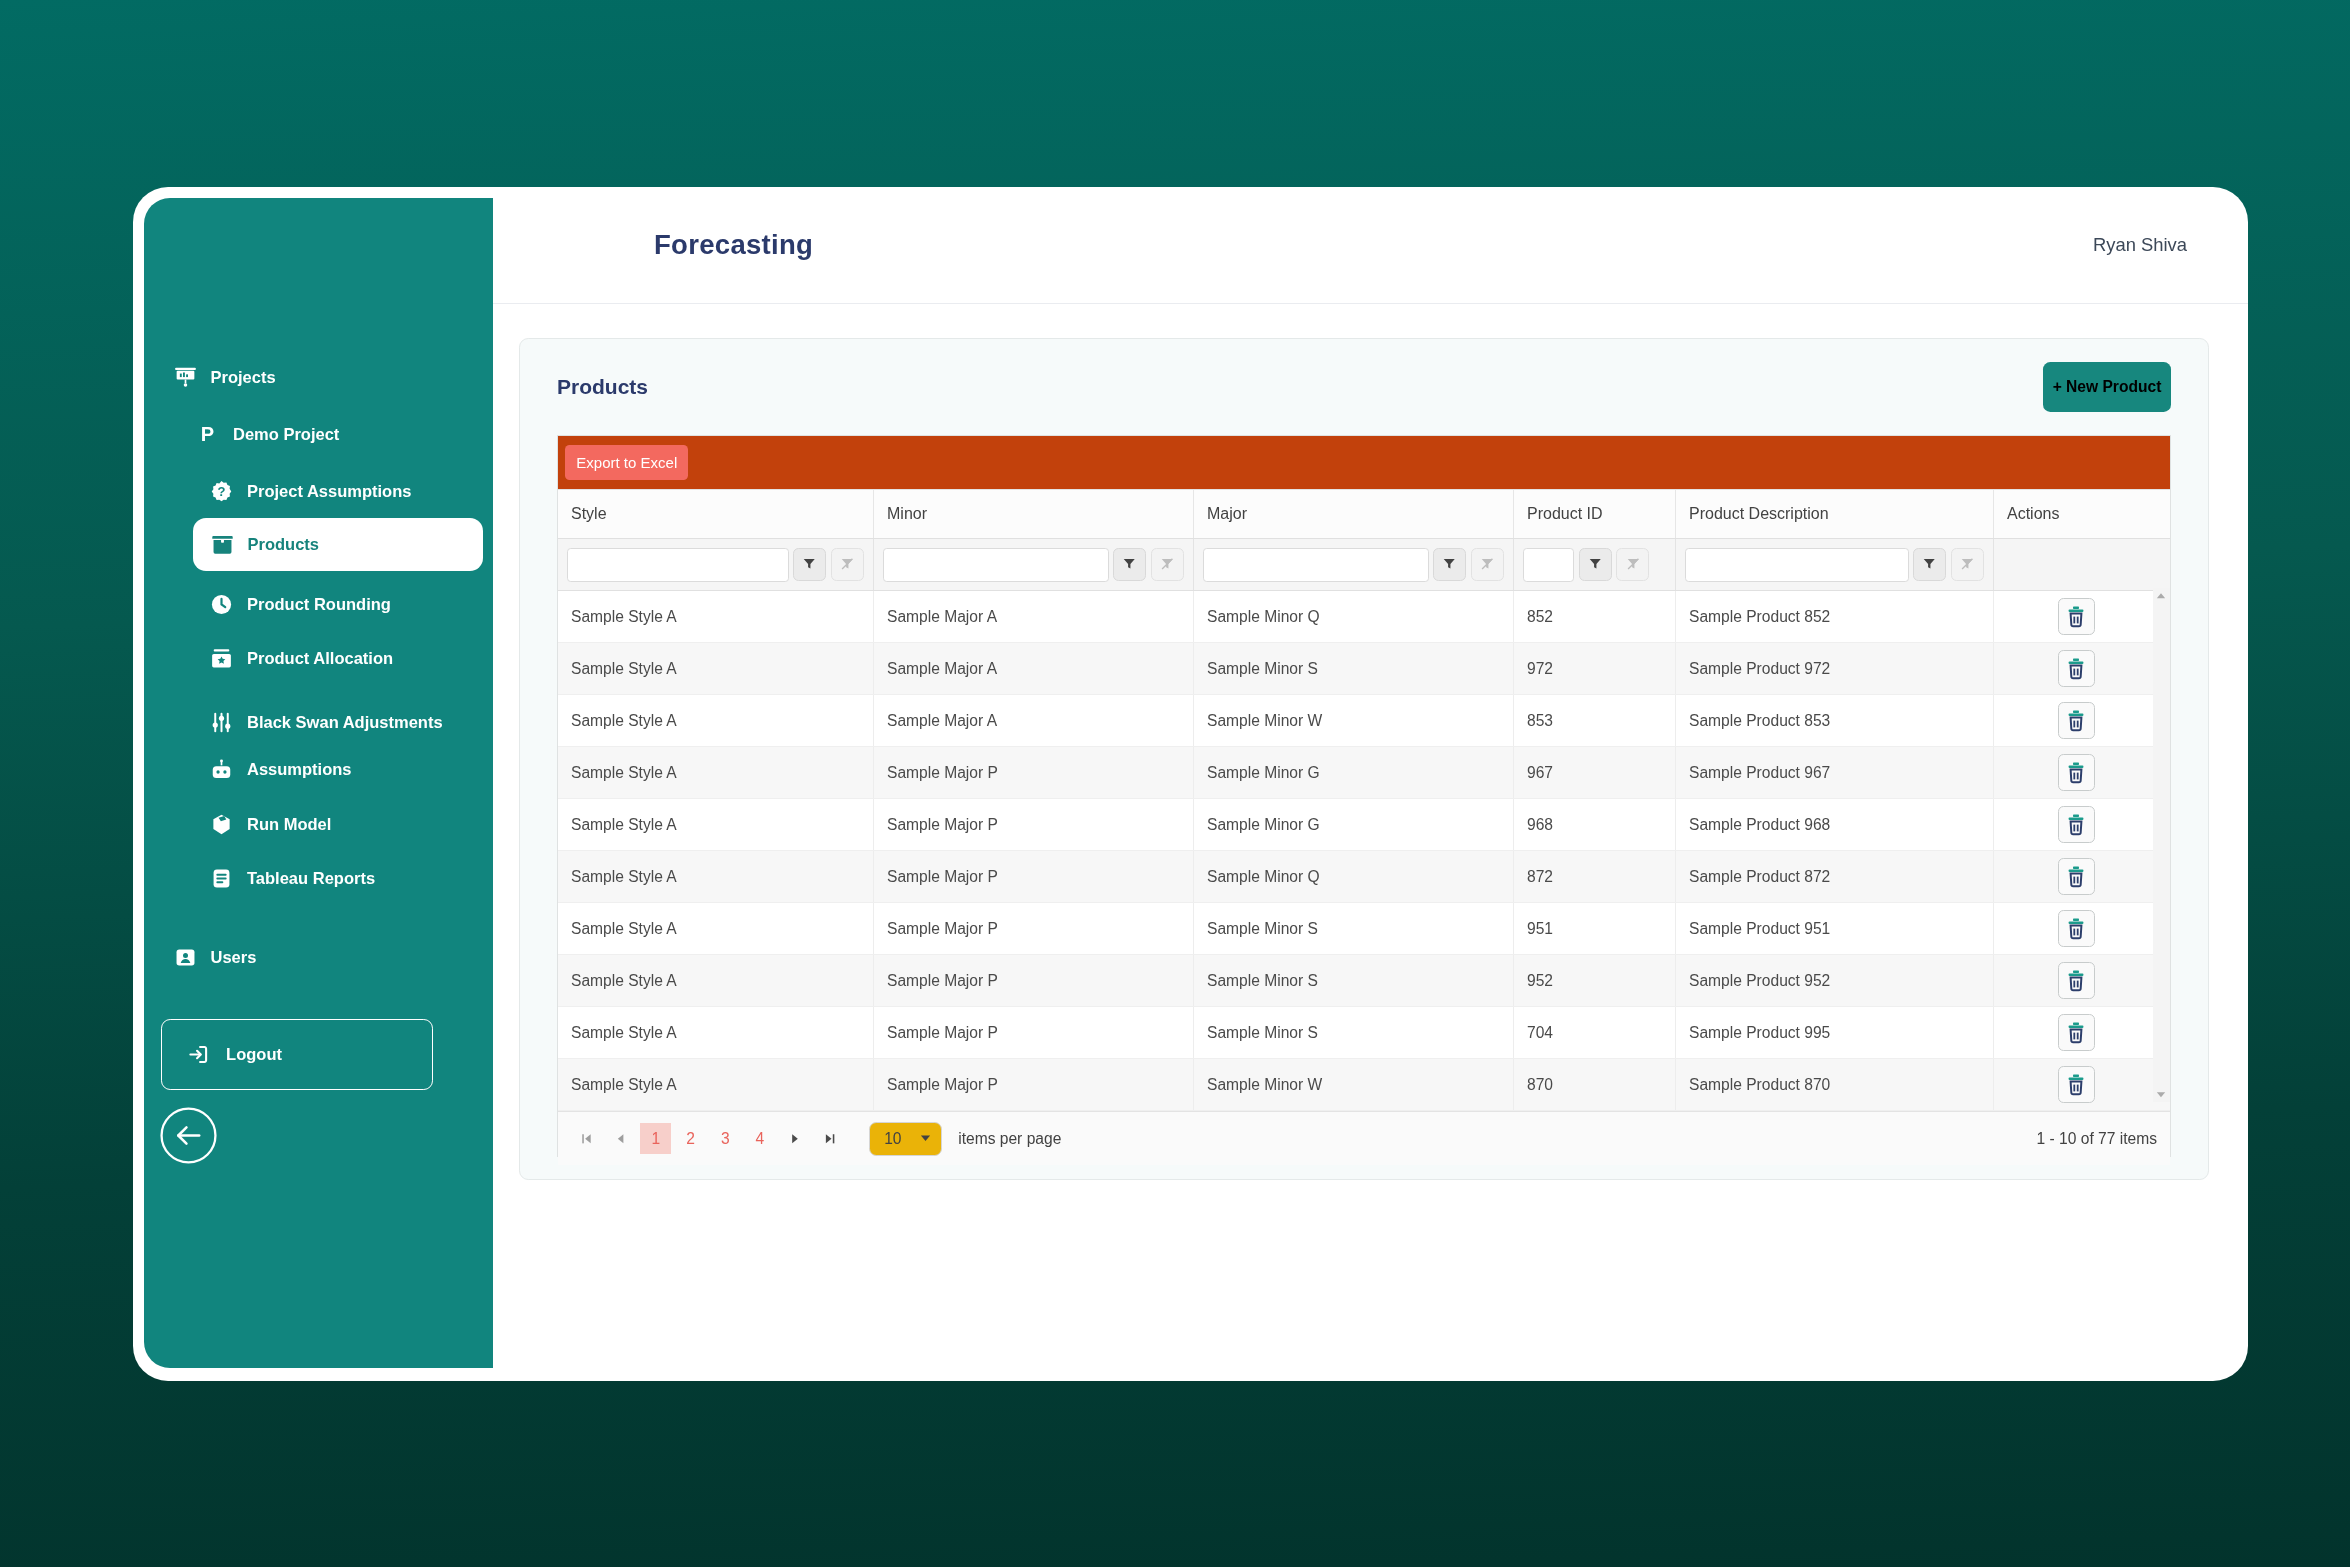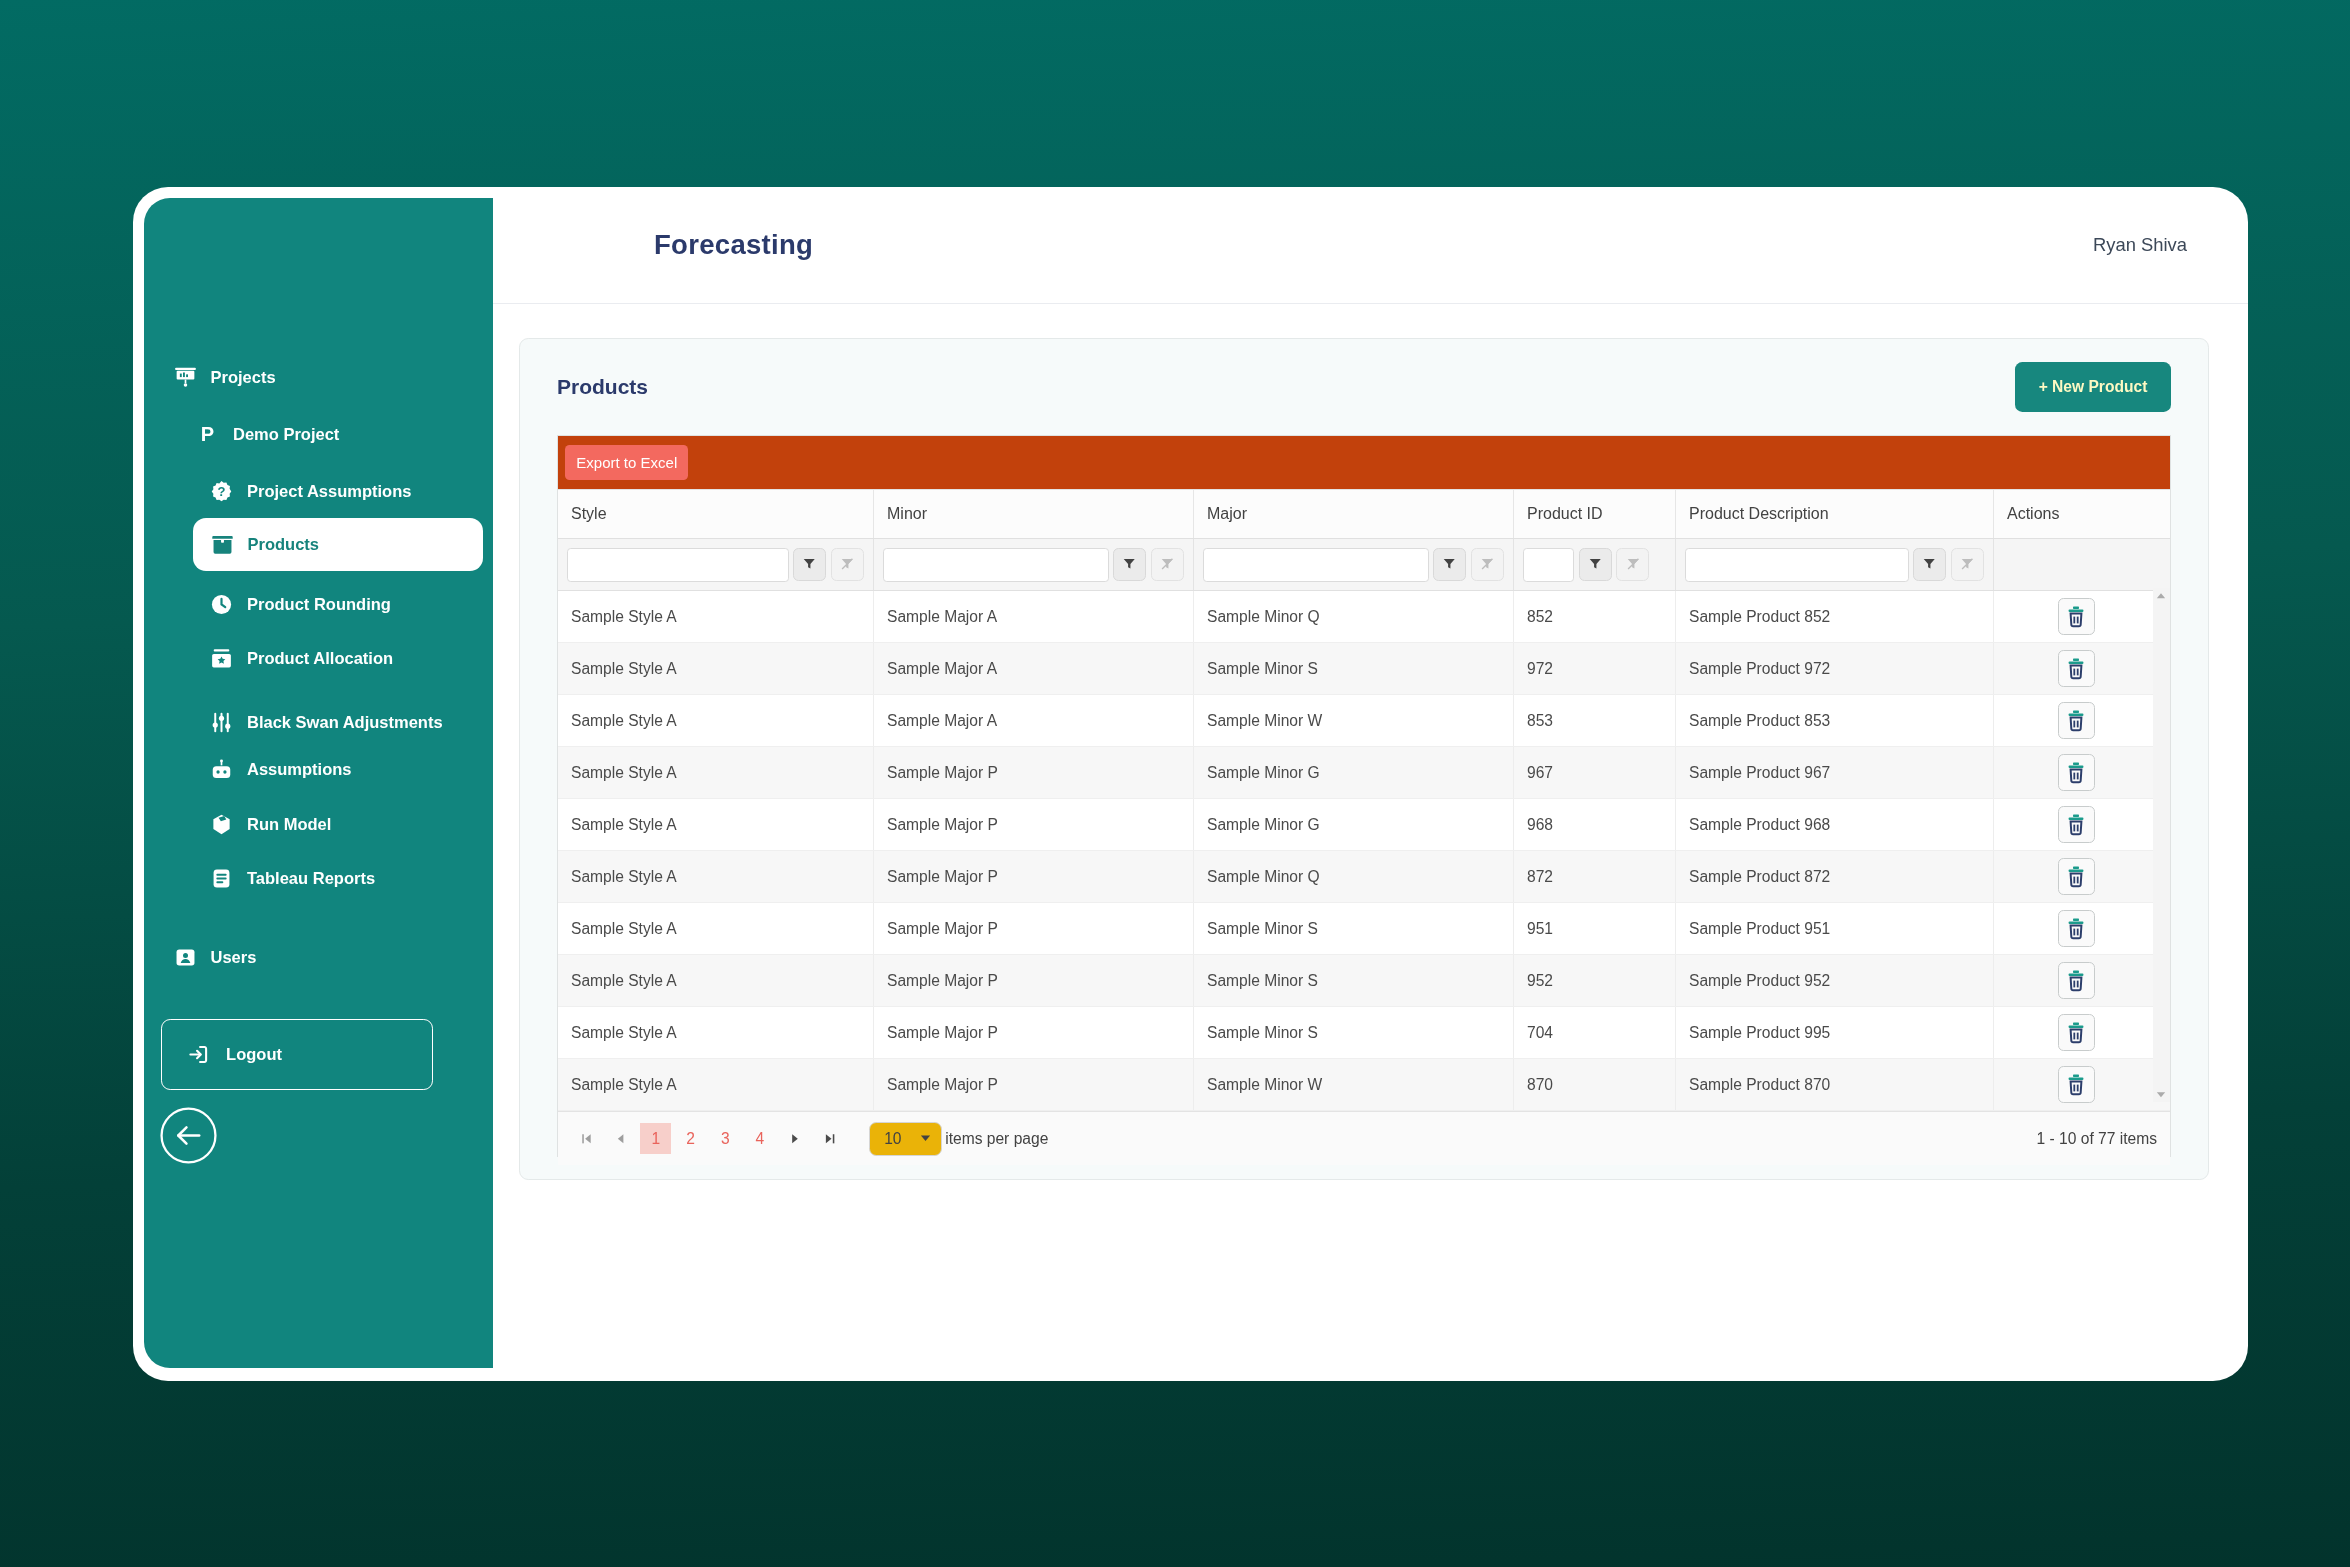--- a/index.html
+++ b/index.html
@@ -26,21 +26,21 @@
   .main{position:absolute;left:360px;top:0;right:0;bottom:0;}
   .header{position:relative;height:116px;border-bottom:0.9px solid #EAECF0;padding-left:15px;}
   .page-title{position:absolute;left:161px;top:50%;transform:translateY(-50%);
     font-size:27.5px;font-weight:700;color:#2B3A6B;letter-spacing:0.3px;}
   .user-name{position:absolute;right:61px;top:50%;transform:translateY(-50%);
     font-size:18.4px;color:#3C4858;}
   .panel{position:absolute;left:26px;top:151px;width:1690px;height:842px;box-sizing:border-box;
     background:#F6FAFA;border:0.9px solid #E4E9E9;border-radius:9.2px;padding:0 37px;}
   .panel-head{height:96px;display:flex;align-items:center;justify-content:space-between;}
   .panel-title{font-size:21px;font-weight:700;color:#2B3A6B;}
-  .new-product-btn{width:156px;height:50px;background:#17877E;color:#fef9c3;border:none;
+  .new-product-btn{width:128px;height:50px;background:#17877E;color:#000000;border:none;
     border-radius:7.3px;font-size:15.6px;font-weight:700;font-family:inherit;cursor:pointer;}
   
   .grid{position:relative;background:#fff;border:0.9px solid #DFE2E2;height:720px;box-sizing:content-box;}
   .grow{display:grid;grid-template-columns:316px 320px 320px 162px 318px 164px 17.4px;}
   .toolbar{height:53px;background:#c2410c;border-bottom:0.9px solid #E3E3E3;
     display:flex;align-items:center;padding-left:7.3px;}
   .export-btn{width:123px;height:35px;background:#F3695F;color:#fff;border:none;border-radius:4.6px;
     font-size:15px;font-family:inherit;cursor:pointer;}
   .thead{height:48px;background:#FCFCFC;}
   .thead .hcell{display:flex;align-items:center;padding-left:13px;font-size:16px;color:#424242;
@@ -72,21 +72,21 @@
   .pager{height:53px;background:#FAFAFA;border-top:0.9px solid #E3E3E3;display:flex;
     align-items:center;padding:0 13px;gap:3.7px;font-size:15.6px;color:#424242;}
   .pg-btn{width:31px;height:31px;display:flex;align-items:center;justify-content:center;
     background:transparent;border:none;cursor:pointer;padding:0;}
   .pg-num{width:31px;height:31px;display:flex;align-items:center;justify-content:center;
     color:#E9635B;font-size:15.6px;cursor:pointer;background:transparent;border:none;font-family:inherit;}
   .pg-num.active{background:#F7CFCA;}
   .pgsize{margin-left:20px;width:73px;height:34px;background:#eab308;border:0.9px solid #D5D5D5;
     border-radius:7.3px;display:flex;align-items:center;padding:0 9.2px 0 14.7px;
     justify-content:space-between;cursor:pointer;box-sizing:border-box;}
-  .pg-label{text-align:center;}
+  .pg-label{margin-left:13px;text-align:center;}
   .pg-spacer{flex:1;}
 </style>
 </head>
 <body>
 
 <div class="card">
 
   <div class="sidebar">
 
     <div class="nav-item lvl0" style="top:159px">

